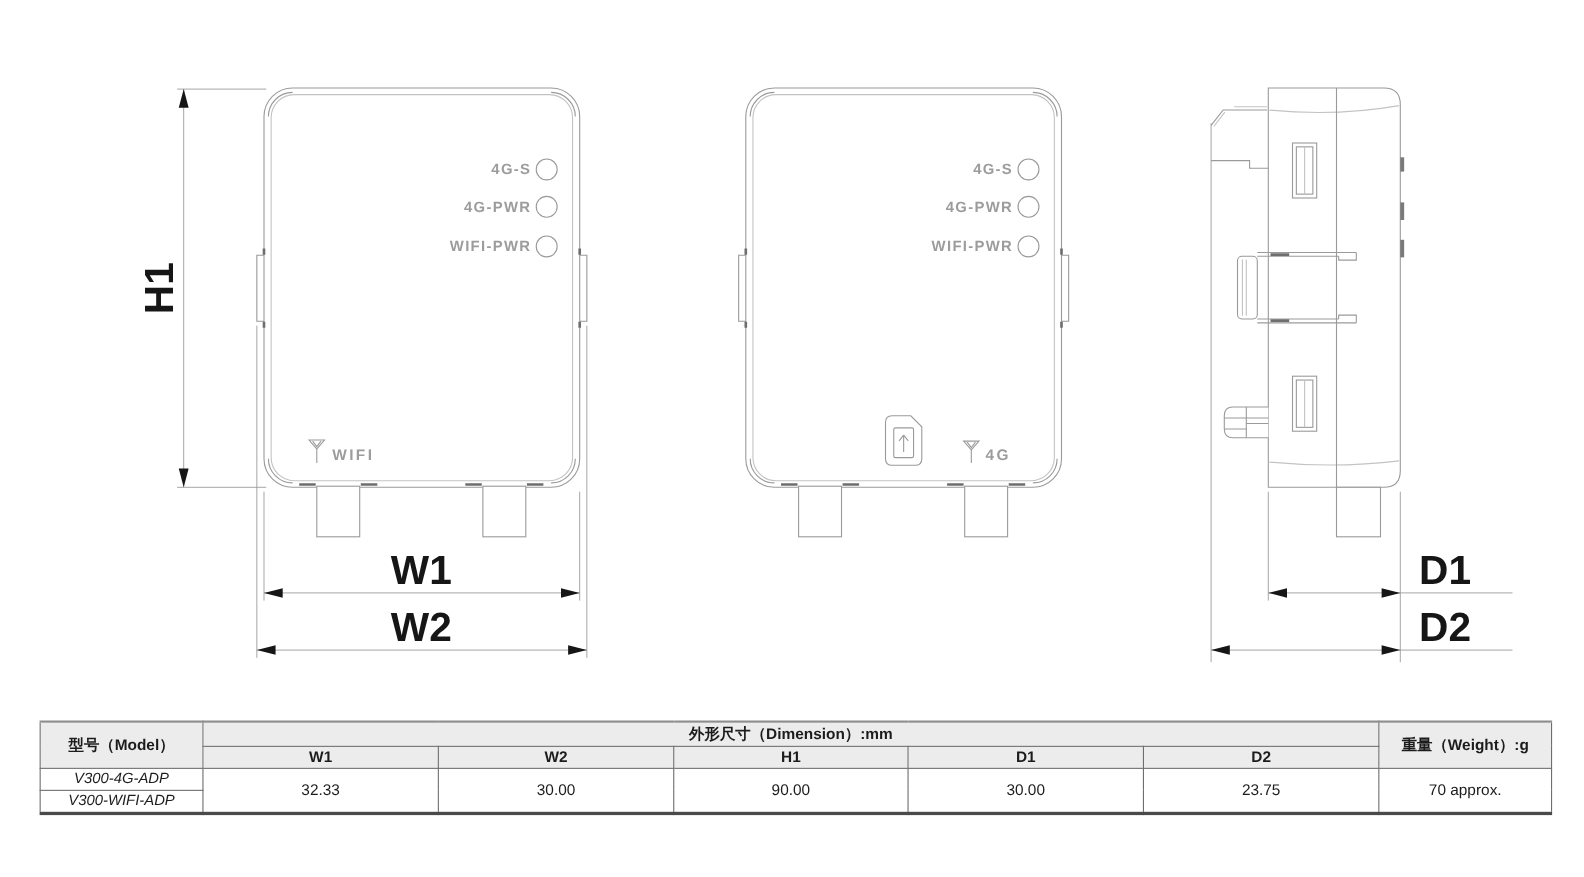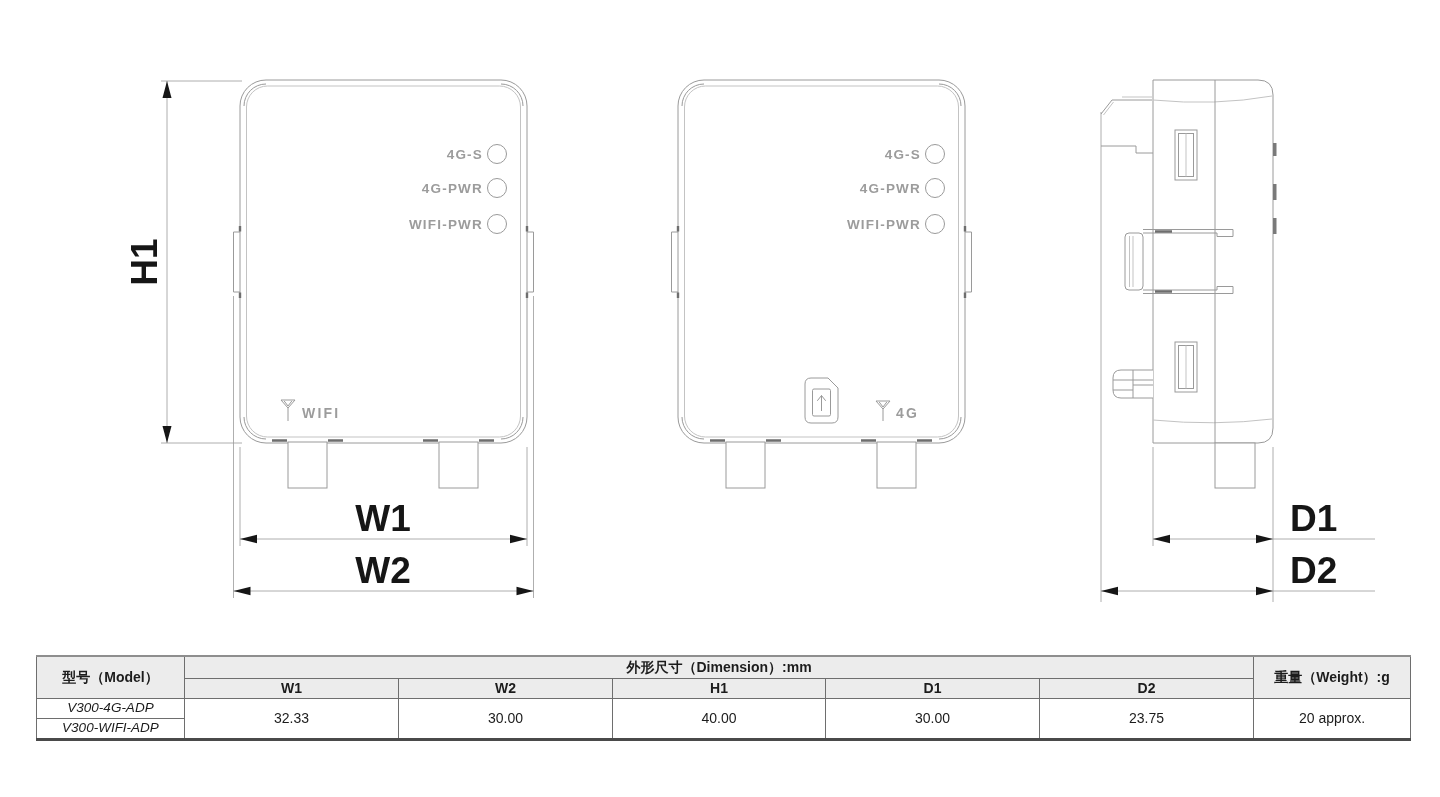--- a/index.html
+++ b/index.html
@@ -199,24 +199,24 @@
       <td>W1</td>
       <td>W2</td>
       <td>H1</td>
       <td>D1</td>
       <td>D2</td>
     </tr>
     <tr style="height:20px">
       <td class="model-cell">V300-4G-ADP</td>
       <td rowspan="2">32.33</td>
       <td rowspan="2">30.00</td>
-      <td rowspan="2">40.00</td>
+      <td rowspan="2">90.00</td>
       <td rowspan="2">30.00</td>
       <td rowspan="2">23.75</td>
-      <td rowspan="2">20 approx.</td>
+      <td rowspan="2">70 approx.</td>
     </tr>
     <tr style="height:21px">
       <td class="model-cell">V300-WIFI-ADP</td>
     </tr>
   </tbody>
 </table>
 
 </div>
 
 </body></html>

